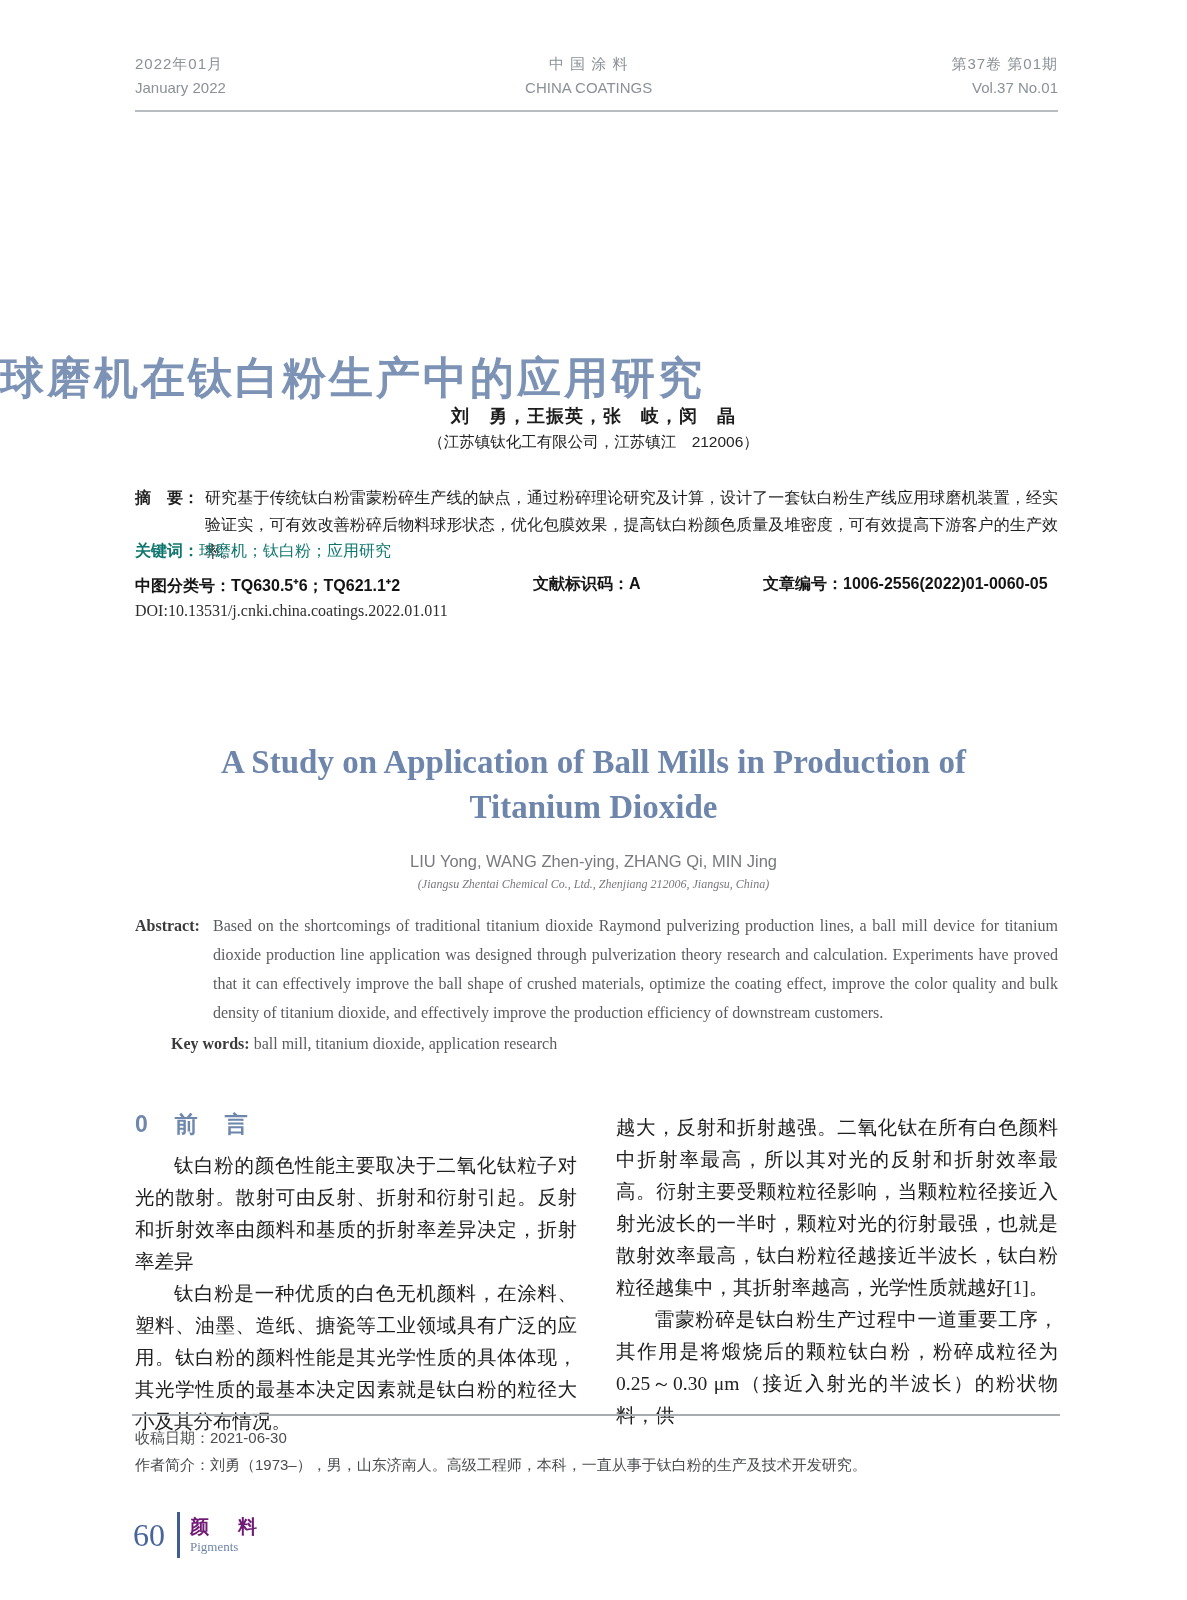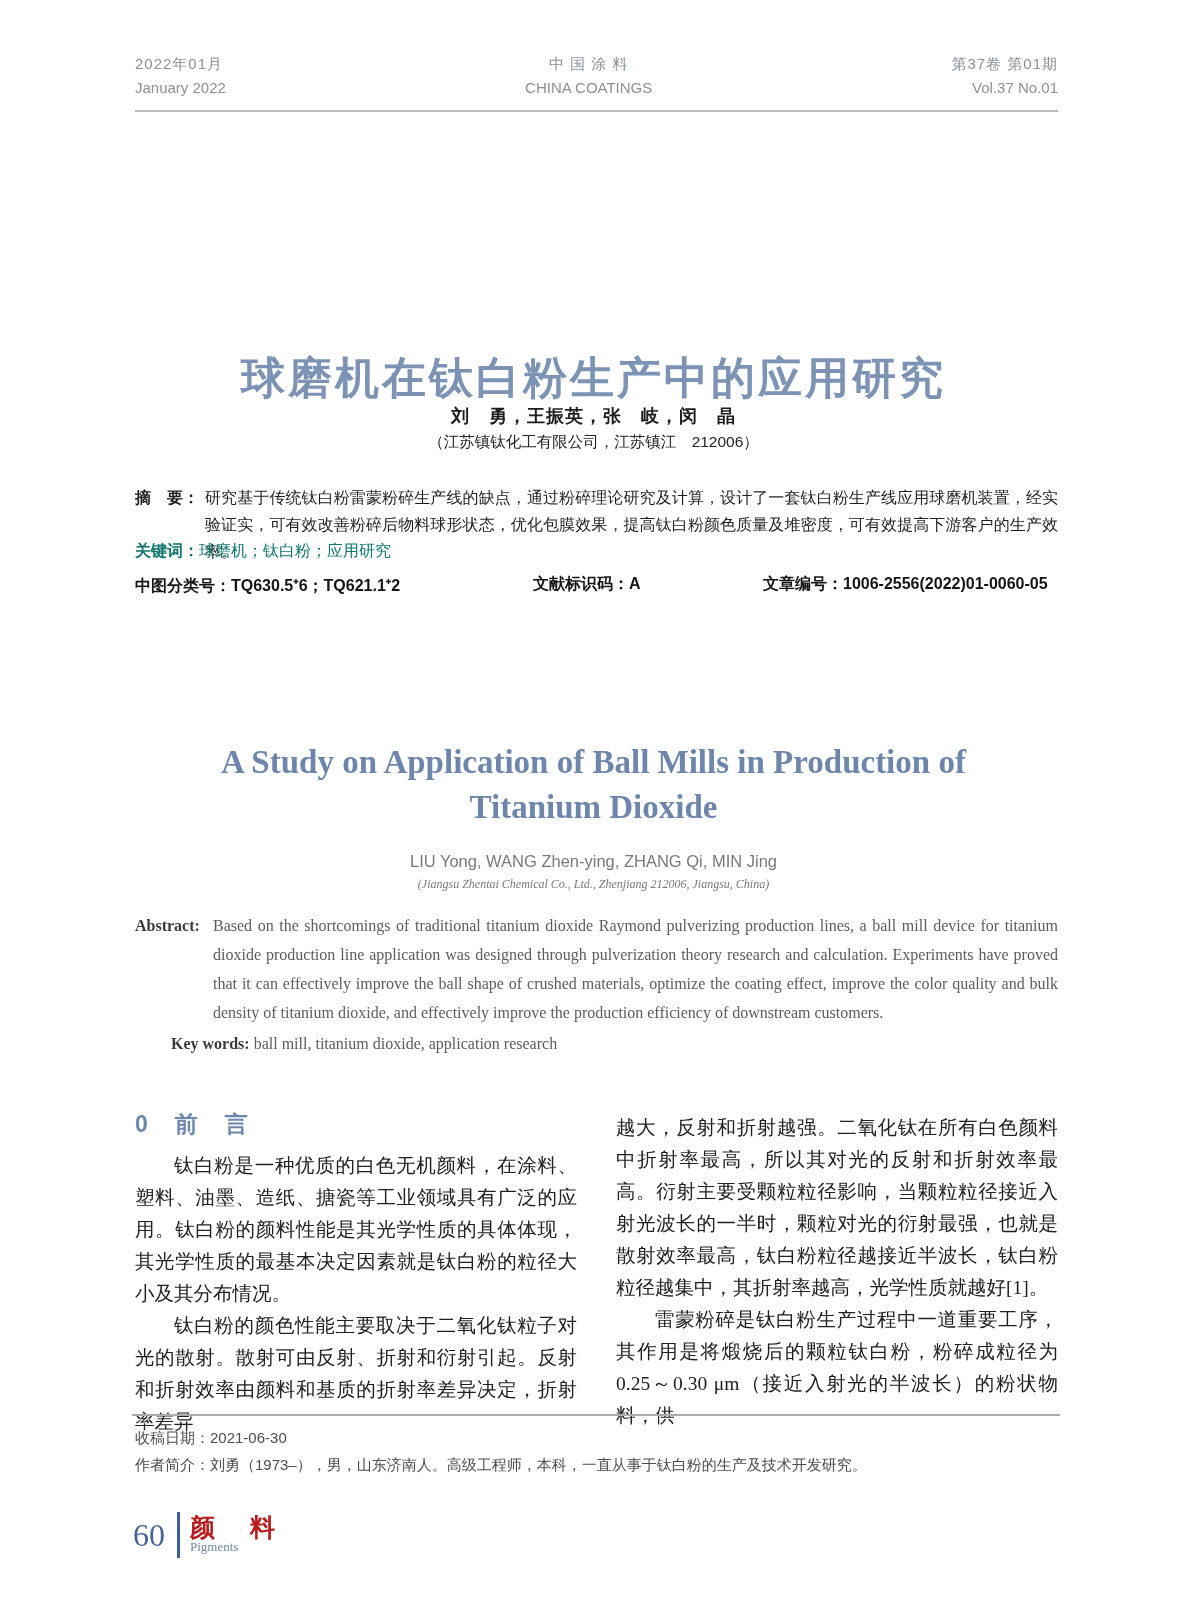--- a/index.html
+++ b/index.html
@@ -22,21 +22,20 @@
     padding-bottom: 10px;
     border-bottom: 2px solid #b9bdc0;
   }
   .journal-header .h-left  { text-align: left; }
   .journal-header .h-center{ text-align: center; }
   .journal-header .h-right { text-align: right; }
   .journal-header .zh { letter-spacing: 1px; }
   
   .title-zh {
     position: absolute; top: 320px; left: 0; width: 100%;
-    text-align: center;
     font-family: Liberation Serif, serif;
     font-weight: bold; font-size: 44px; letter-spacing: 3px;
     color: #7d93b6;
   }
   .authors-zh {
     position: absolute; top: 404px; left: 0; width: 100%;
     text-align: center; font-family: "Liberation Sans", sans-serif;
     font-weight: bold; font-size: 18px; color: #1c1c1c; letter-spacing: 1px;
   }
   .affiliation-zh {
@@ -148,21 +147,21 @@
   }
   .page-footer .page-num {
     font-family: "Liberation Serif", serif;
     font-size: 32px; color: #47659b; line-height: 46px;
   }
   .page-footer .bar {
     width: 3px; height: 46px; background: #3f5d92; margin: 0 10px 0 12px;
   }
   .page-footer .sec-zh {
     font-family: "Liberation Sans", sans-serif;
-    font-size: 25px; font-weight: bold; color: #b91c1c; letter-spacing: 5px;
+    font-size: 19px; font-weight: bold; color: #701a75; letter-spacing: 5px;
     line-height: 24px;
   }
   .page-footer .sec-en {
     font-family: "Liberation Serif", serif;
     font-size: 13px; color: #7186a6; line-height: 16px;
   }
 </style>
 </head>
 <body>
 
@@ -194,42 +193,43 @@
 
   <div class="keywords-zh">
     <span class="label">关键词：</span><span>球磨机；钛白粉；应用研究</span>
   </div>
 
   <div class="meta-row">
     <span class="clc">中图分类号：TQ630.5⁺6；TQ621.1⁺2</span>
     <span class="doc-code">文献标识码：A</span>
     <span class="article-no">文章编号：1006-2556(2022)01-0060-05</span>
   </div>
+  <div class="doi-line">DOI:10.13531/j.cnki.china.coatings.2022.01.011</div>
 
   <div class="title-en">
     <span class="inner">A Study on Application of Ball Mills in Production of Titanium Dioxide</span>
   </div>
   <div class="authors-en">LIU Yong, WANG Zhen-ying, ZHANG Qi, MIN Jing</div>
   <div class="affiliation-en">(Jiangsu Zhentai Chemical Co., Ltd., Zhenjiang 212006, Jiangsu, China)</div>
 
   <div class="abstract-en">
     <span class="label">Abstract:</span>
     <span>Based on the shortcomings of traditional titanium dioxide Raymond pulverizing production lines, a ball mill device for titanium dioxide production line application was designed through pulverization theory research and calculation. Experiments have proved that it can effectively improve the ball shape of crushed materials, optimize the coating effect, improve the color quality and bulk density of titanium dioxide, and effectively improve the production efficiency of downstream customers.</span>
   </div>
 
   <div class="keywords-en">
     <span class="label">Key words:</span>
     <span>ball mill, titanium dioxide, application research</span>
   </div>
 
   <div class="body-columns">
     <div class="col left">
       <h2 class="section-heading">0　前　言</h2>
+      <p>钛白粉的颜色性能主要取决于二氧化钛粒子对光的散射。散射可由反射、折射和衍射引起。反射和折射效率由颜料和基质的折射率差异决定，折射率差异</p>
       <p>钛白粉是一种优质的白色无机颜料，在涂料、塑料、油墨、造纸、搪瓷等工业领域具有广泛的应用。钛白粉的颜料性能是其光学性质的具体体现，其光学性质的最基本决定因素就是钛白粉的粒径大小及其分布情况。</p>
-      <p>钛白粉的颜色性能主要取决于二氧化钛粒子对光的散射。散射可由反射、折射和衍射引起。反射和折射效率由颜料和基质的折射率差异决定，折射率差异</p>
     </div>
     <div class="col right">
       <p class="no-indent">越大，反射和折射越强。二氧化钛在所有白色颜料中折射率最高，所以其对光的反射和折射效率最高。衍射主要受颗粒粒径影响，当颗粒粒径接近入射光波长的一半时，颗粒对光的衍射最强，也就是散射效率最高，钛白粉粒径越接近半波长，钛白粉粒径越集中，其折射率越高，光学性质就越好[1]。</p>
       <p>雷蒙粉碎是钛白粉生产过程中一道重要工序，其作用是将煅烧后的颗粒钛白粉，粉碎成粒径为0.25～0.30 μm（接近入射光的半波长）的粉状物料，供</p>
     </div>
   </div>
 
   <div class="footnote-rule"></div>
   <div class="footnotes">
     <div>收稿日期：2021-06-30</div>

